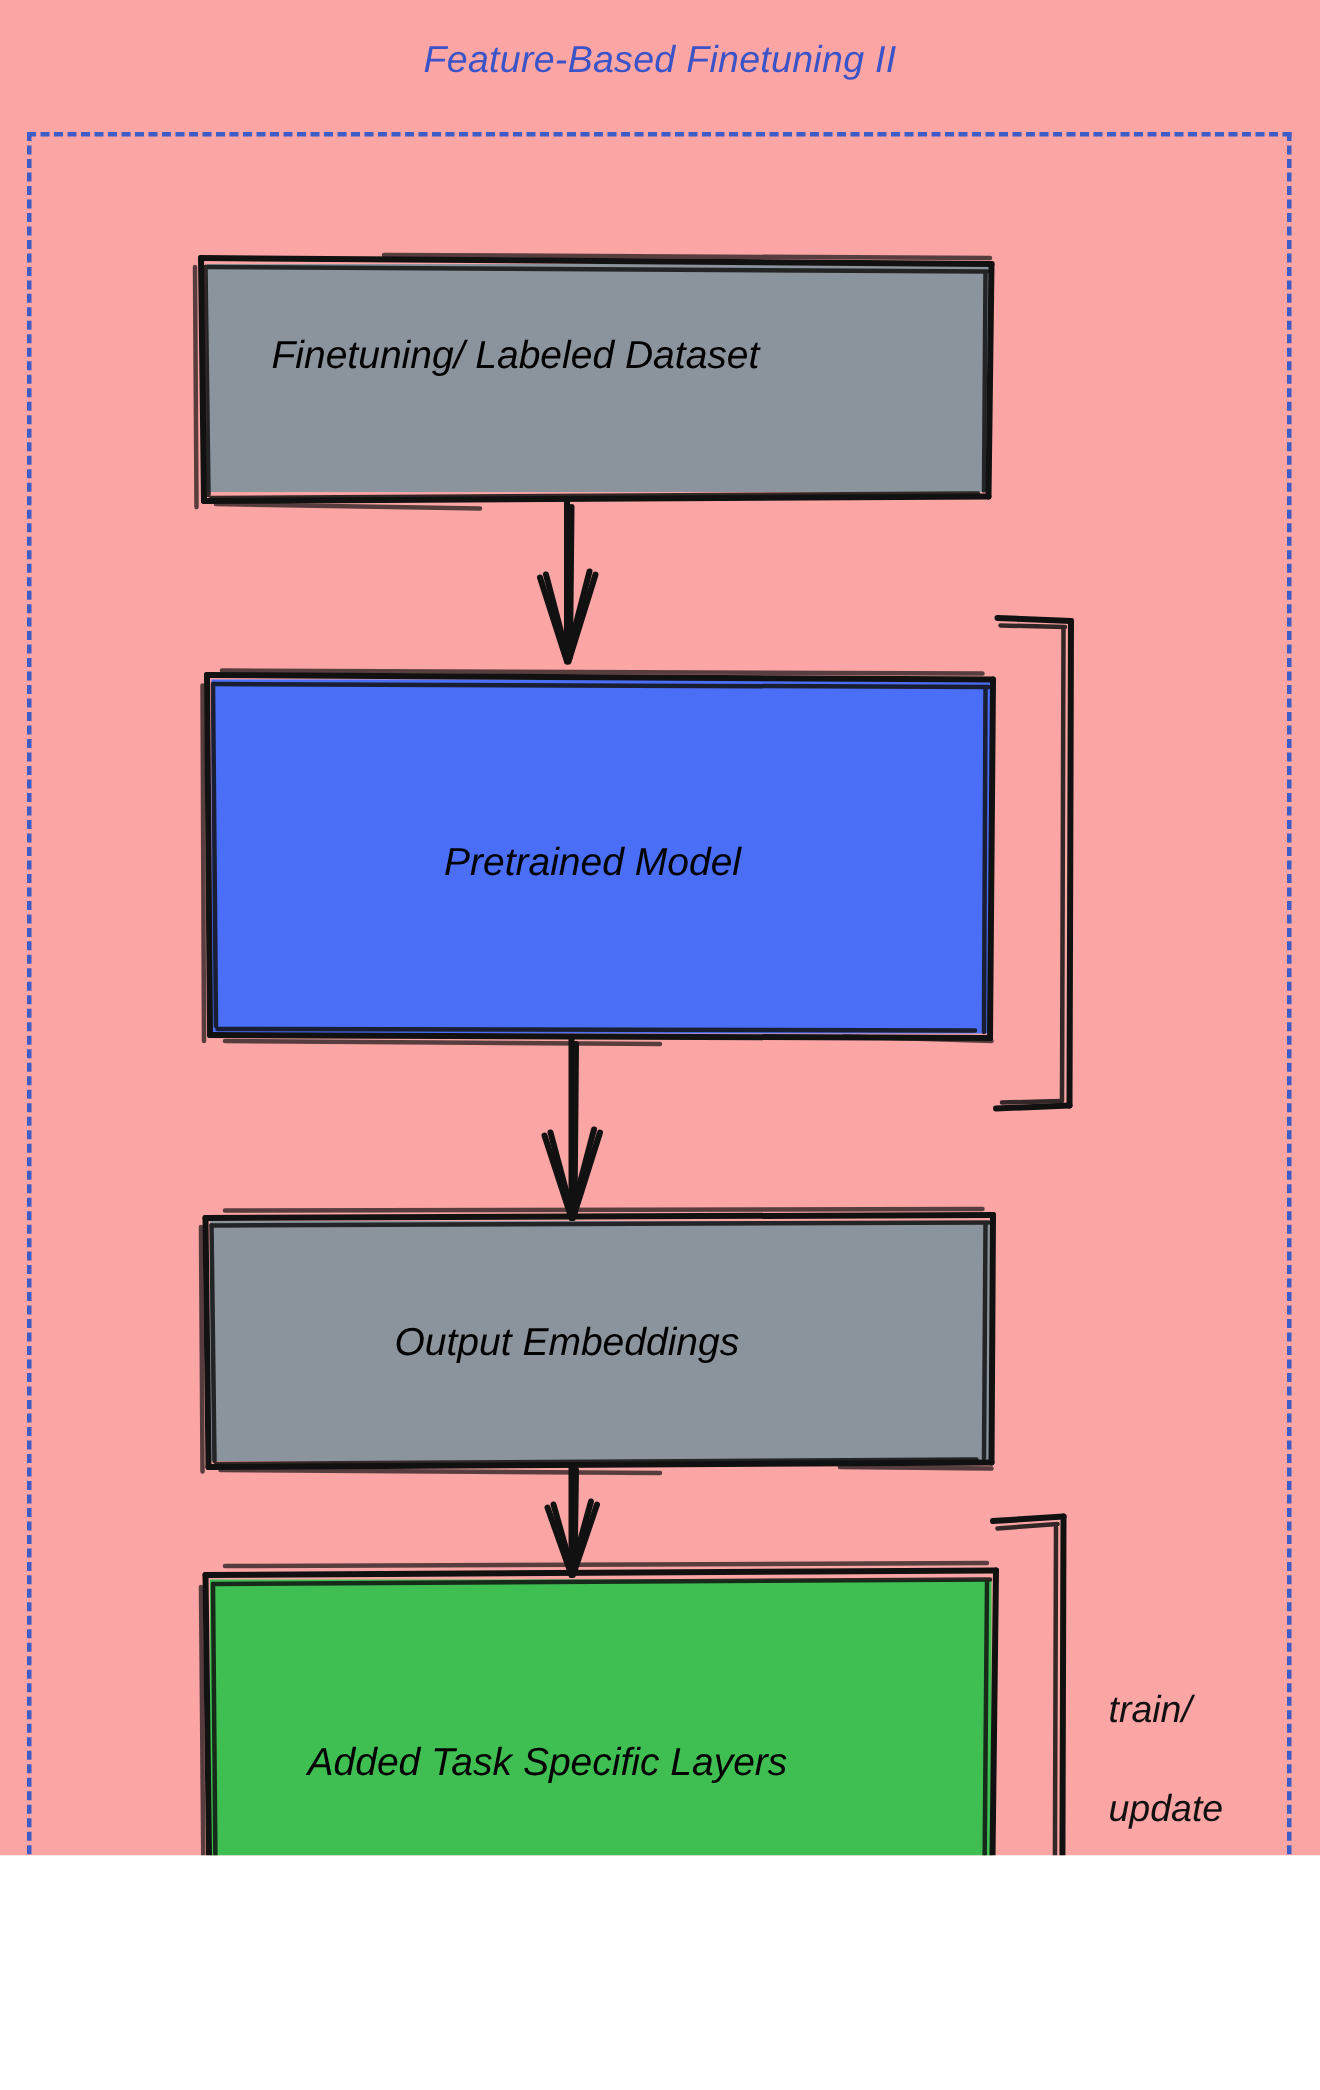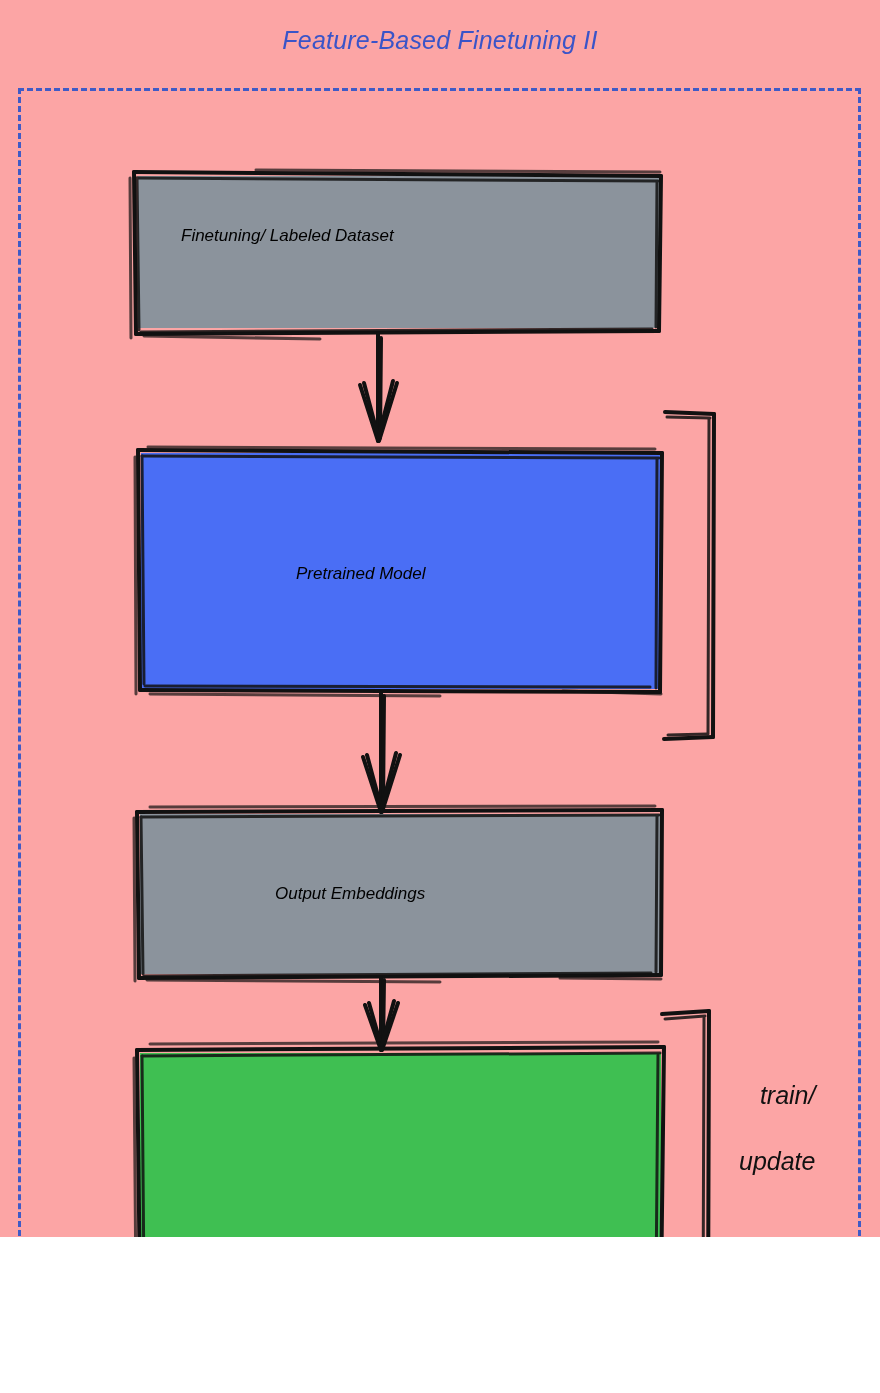--- a/index.html
+++ b/index.html
@@ -52,21 +52,21 @@
     top: 0;
     width: 880px;
     height: 1393px;
   }
   
   .node-fill {
     position: absolute;
   }
   .node-label {
     position: absolute;
-    font-size: 17px;
+    font-size: 26px;
     color: #000000;
     line-height: 30px;
     white-space: nowrap;
     font-weight: 400;
   }
   .side-label {
     position: absolute;
     font-size: 25px;
     color: #111111;
     line-height: 33px;
@@ -220,22 +220,23 @@
         <path d="M702 1328 L664 1329"></path>
       </g>
 
     </g>
   </svg>
 
   <div class="node-label" style="left:181px; top:221px;">Finetuning/ Labeled Dataset</div>
 
   <div class="node-label" style="left:296px; top:559px;">Pretrained Model</div>
 
-  <div class="node-label" style="left:263px; top:879px;margin-left:12px;">Output Embeddings</div>
-
-
-
-  <div class="side-label" style="left:739px; top:1046px;text-align:right;">
+  <div class="node-label" style="left:263px; top:879px;">Output Embeddings</div>
+
+  <div class="node-label" style="left:205px; top:1159px;">Added Task Specific Layers</div>
+
+
+  <div class="side-label" style="left:739px; top:1091px;">
     <div>train/</div>
     <div>update</div>
   </div>
 
 </div>
 
 </body></html>

